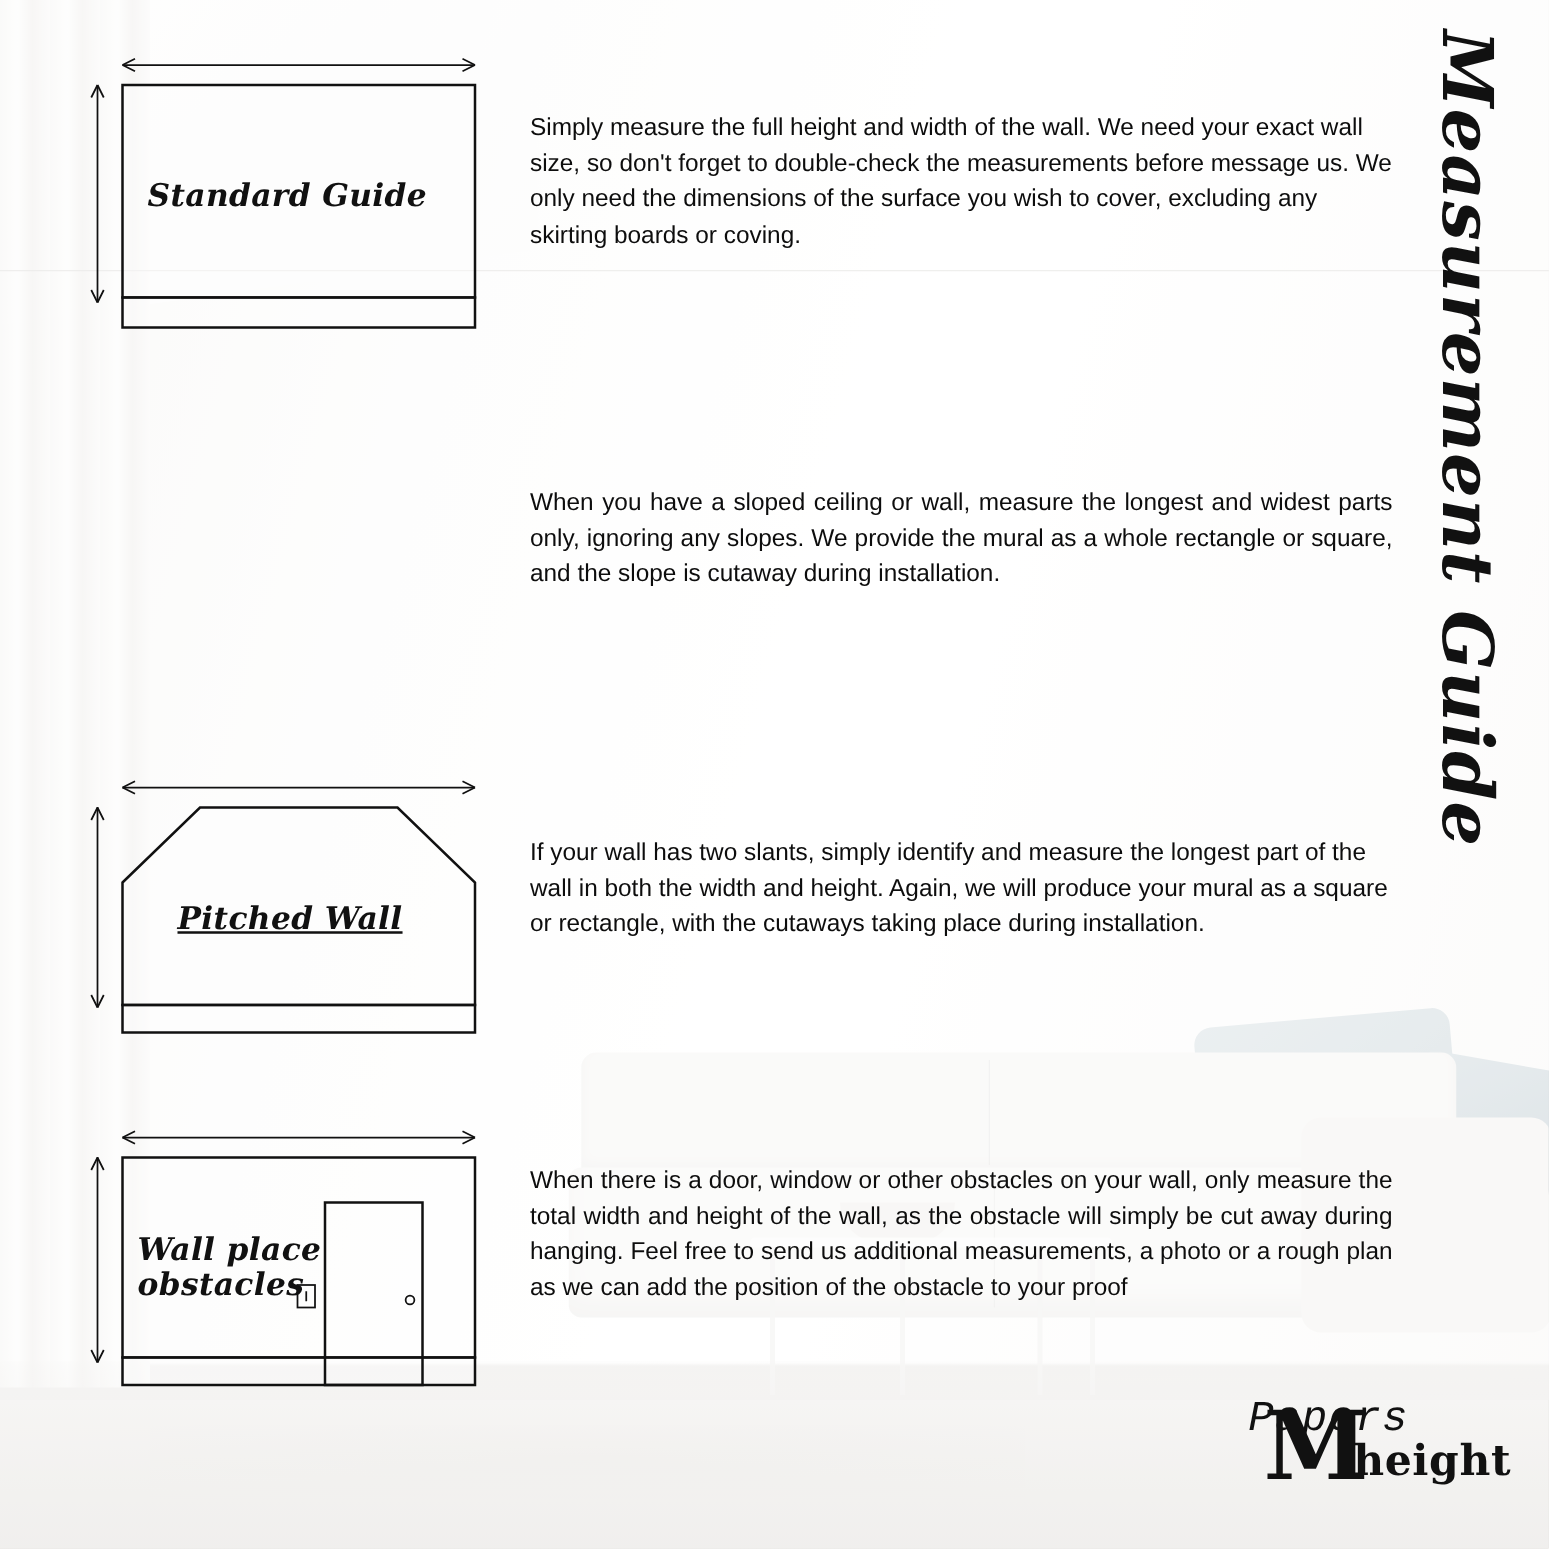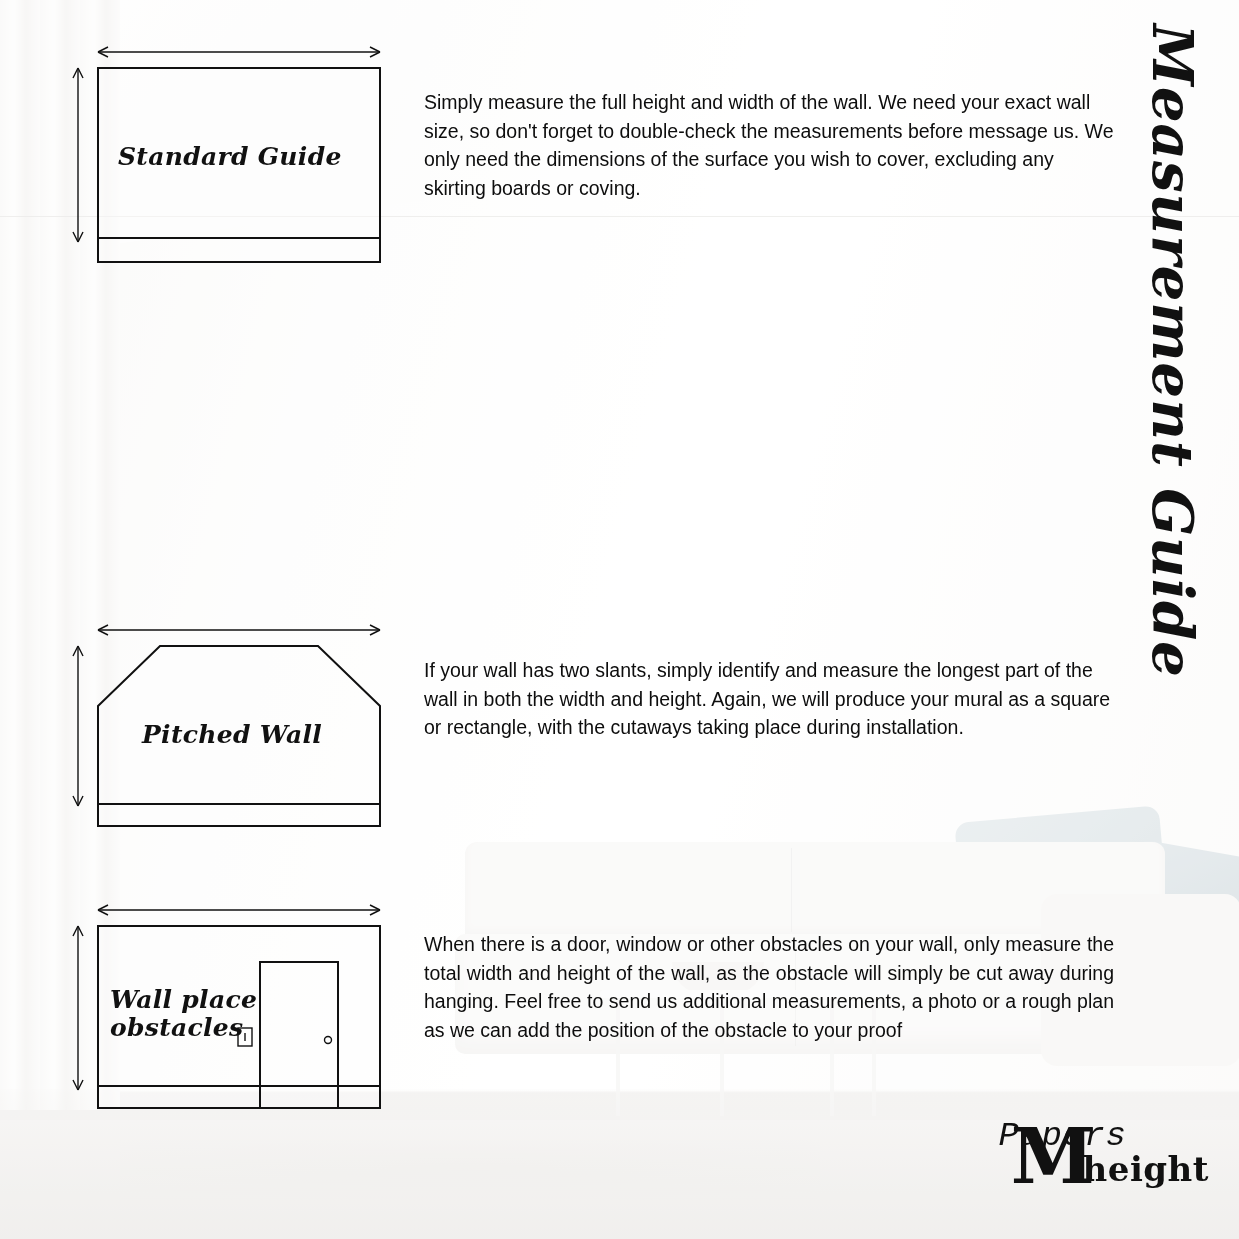--- a/index.html
+++ b/index.html
@@ -329,38 +329,39 @@
 
           <rect class="panel" x="38" y="196" width="282" height="24"></rect>
         </svg>
         <div class="label" style="left:58px; top:100px;">Standard Guide</div>
       </div>
       <div class="text" style="top:46px;">Simply measure the full height and width of the wall. We need your exact wall size, so don't forget to double-check the measurements before
 message us. We only need the dimensions of the surface you wish to cover, excluding any skirting boards or coving.</div>
     </div>
 
     <div class="row" style="top:330px; height:240px;">
+      <div class="text justify" style="top:58px;">When you have a sloped ceiling or wall, measure the longest and widest parts only, ignoring any slopes. We provide the mural as a whole rectangle or square, and the slope is cutaway during installation.</div>
     </div>
 
     <div class="row" style="top:620px; height:240px;">
       <div class="diagram">
         <svg width="340" height="230" viewBox="0 0 340 230">
           <line class="stroke-thin" x1="38" y1="10" x2="320" y2="10"></line>
           <path class="stroke-thin" d="M38 10 l10 -5 M38 10 l10 5"></path>
           <path class="stroke-thin" d="M320 10 l-10 -5 M320 10 l-10 5"></path>
           <line class="stroke-thin" x1="18" y1="26" x2="18" y2="186"></line>
           <path class="stroke-thin" d="M18 26 l-5 10 M18 26 l5 10"></path>
           <path class="stroke-thin" d="M18 186 l-5 -10 M18 186 l5 -10"></path>
 
           <path class="panel" d="M38 86 L100 26 L258 26 L320 86 L320 184 L38 184 Z"></path>
           <rect class="panel" x="38" y="184" width="282" height="22"></rect>
         </svg>
-        <div class="label" style="left:82px; top:100px;">Pitched Wall</div>
+        <div class="label" style="left:82px; top:100px;text-decoration:underline;">Pitched Wall</div>
       </div>
-      <div class="text" style="top:36px;">If your wall has two slants, simply identify and measure the longest part of the wall in both the width and height. Again, we will produce your mural as a square or rectangle, with the cutaways taking place during installation.</div>
+      <div class="text" style="top:48px;">If your wall has two slants, simply identify and measure the longest part of the wall in both the width and height. Again, we will produce your mural as a square or rectangle, with the cutaways taking place during installation.</div>
     </div>
 
     <div class="row" style="top:900px; height:240px;">
       <div class="diagram">
         <svg width="340" height="230" viewBox="0 0 340 230">
           <line class="stroke-thin" x1="38" y1="10" x2="320" y2="10"></line>
           <path class="stroke-thin" d="M38 10 l10 -5 M38 10 l10 5"></path>
           <path class="stroke-thin" d="M320 10 l-10 -5 M320 10 l-10 5"></path>
           <line class="stroke-thin" x1="18" y1="26" x2="18" y2="190"></line>
           <path class="stroke-thin" d="M18 26 l-5 10 M18 26 l5 10"></path>

